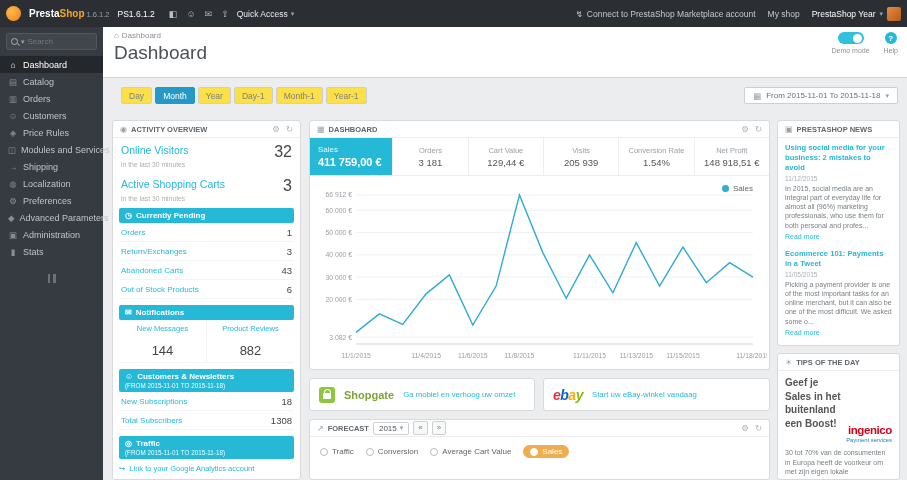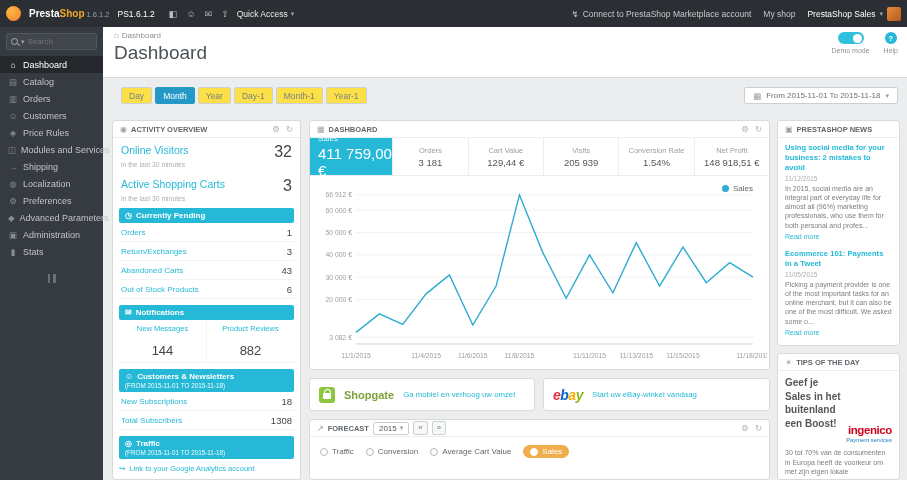--- a/index.html
+++ b/index.html
@@ -84,21 +84,21 @@
 
   
   .p-dash{left:309px;top:120px;width:461px;height:250px}
   .kpi-row{display:flex;height:38px;border-bottom:1px solid #ebedee}
   .kpi{flex:1;display:flex;flex-direction:column;align-items:center;justify-content:center;gap:2px;border-left:1px solid #ebedee;cursor:pointer}
   .kpi:first-child{border-left:none}
   .k-lbl{font-size:7.5px;color:#9aa0a6}
   .k-val{font-size:9.5px;color:#555}
   .kpi.active{background:#25b9d7;align-items:flex-start;padding-left:8px}
   .kpi.active .k-lbl{color:#e6f8fd;font-size:8px}
-  .kpi.active .k-val{color:#fff;font-weight:normal;font-size:15px}
+  .kpi.active .k-val{color:#fff;font-weight:bold;font-size:11px}
   .chart-wrap{position:relative;padding:2px 2px 0 2px}
   .chart-legend{position:absolute;top:8px;right:16px;display:flex;align-items:center;gap:4px;font-size:8px;color:#666}
   .legend-dot{width:7px;height:7px;border-radius:50%}
   svg .grid{stroke:#f0f1f2;stroke-width:1}
   svg .axis{stroke:#cfd3d5;stroke-width:1}
   svg .ytick{font-size:6.8px;fill:#9aa0a6;text-anchor:end}
   svg .xtick{font-size:6.8px;fill:#9aa0a6;text-anchor:middle}
   svg .series-line{fill:none;stroke-width:1.4}
 
   
@@ -162,21 +162,21 @@
     </span>
     <span class="tb-right">
       <span class="tb-link">
         <span>↯</span>
         <span>Connect to PrestaShop Marketplace account</span>
       </span>
       <span class="tb-link">
           <span>My shop</span>
         </span>
       <span class="tb-user">
-        <span>PrestaShop Sales</span>
+        <span>PrestaShop Year</span>
         <span class="caret">▾</span>
         <span class="avatar"></span>
       </span>
     </span>
   </div>
 
   <div class="sidebar">
     <div class="side-search">
       <span class="mag"></span>
       <span class="caret">▾</span>

